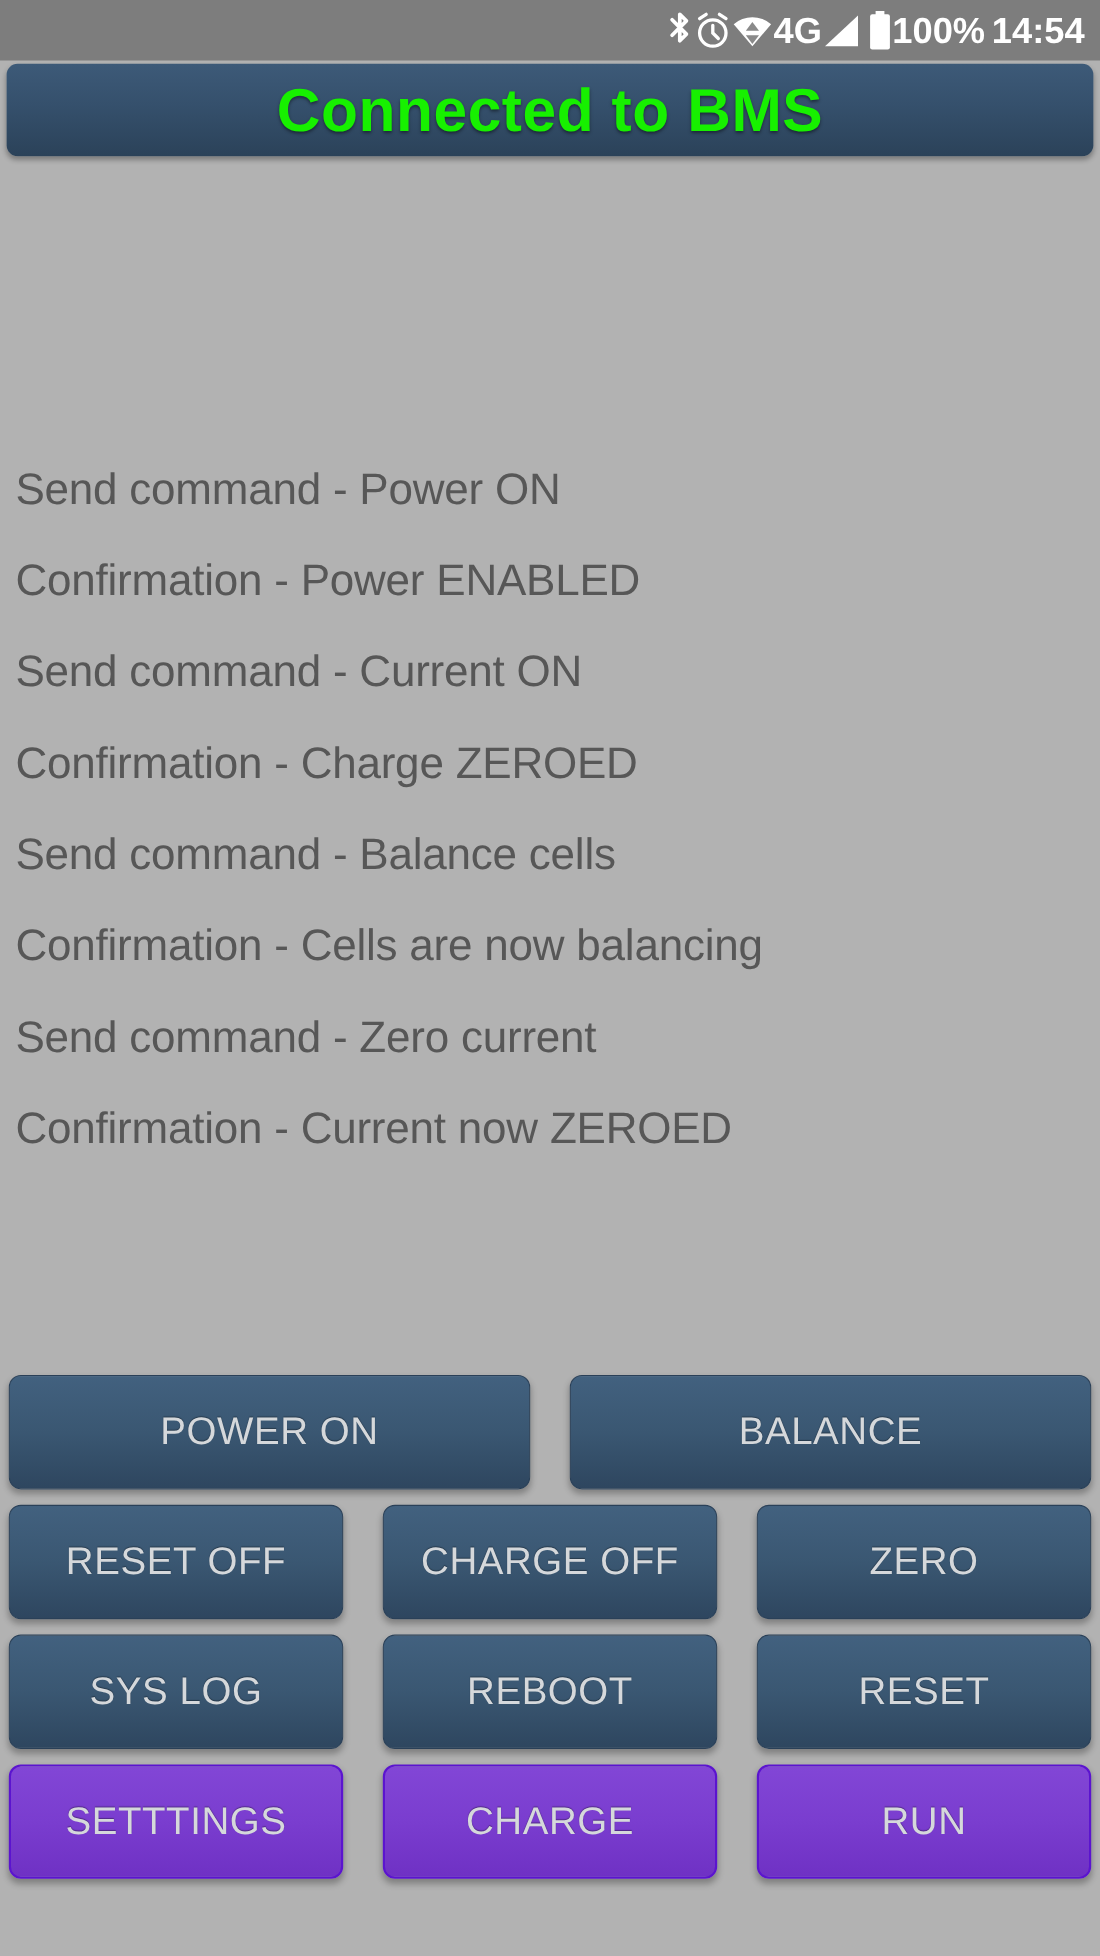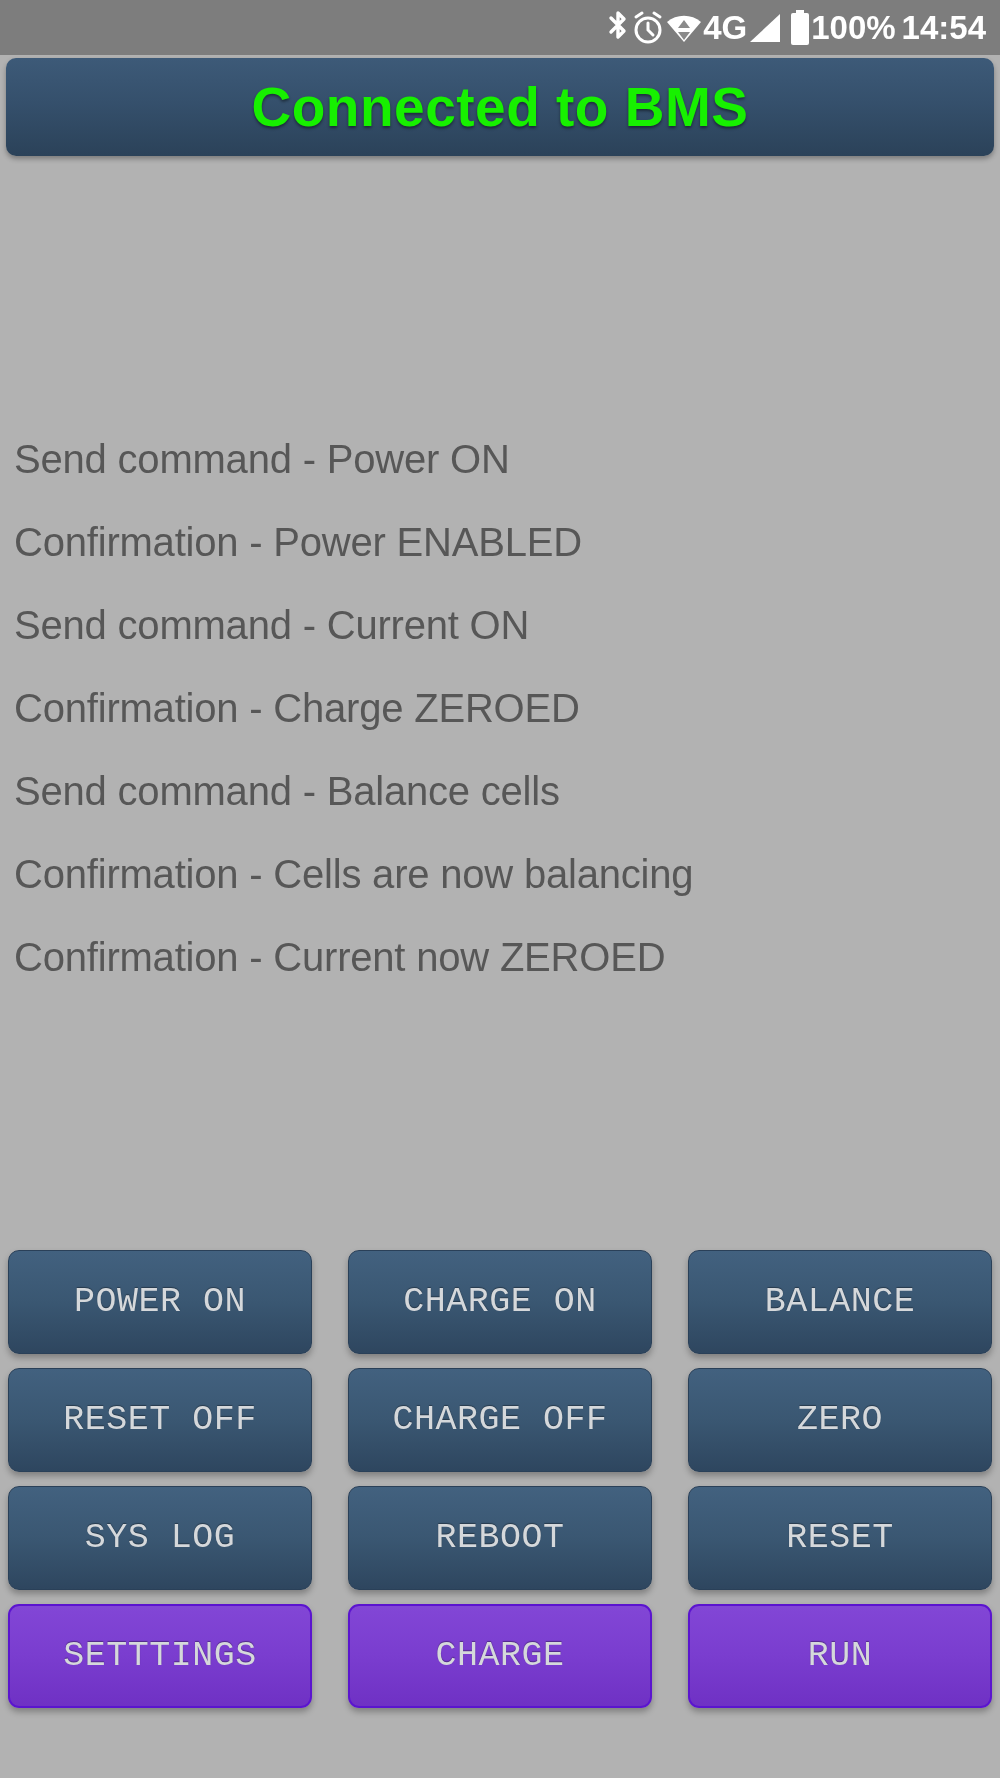--- a/index.html
+++ b/index.html
@@ -38,21 +38,21 @@
     font-weight: 600;
     letter-spacing: 0px;
     line-height: 1;
   }
   .sb-gap { width: 6px; }
 
   
   #title-bar {
     position: relative;
     margin: 3px 6px 0 6px;
-    height: 98px;
+    height: 84px;
     border-radius: 10px;
     background: linear-gradient(180deg, #3d5a78 0%, #35506c 45%, #2b4259 100%);
     box-shadow: 0 3px 5px rgba(0,0,0,0.30);
     display: flex;
     align-items: center;
     justify-content: center;
   }
   #title-text {
     color: #17f000;
     font-size: 55px;
@@ -81,21 +81,20 @@
     left: 0;
     top: 1250px;
     width: 1000px;
   }
   .btn-row {
     display: flex;
     gap: 36px;
     padding: 0 8px;
     margin-bottom: 14px;
     box-sizing: border-box;
-    font-family: Liberation Mono, monospace;
   }
   .btn {
     flex: 1 1 0;
     height: 104px;
     border-radius: 11px;
     display: flex;
     align-items: center;
     justify-content: center;
     box-sizing: border-box;
     font-size: 35px;
@@ -171,31 +170,29 @@
   <span id="title-text">Connected to BMS</span>
 </div>
 
 <div id="log-area">
   <div class="log-line">Send command - Power ON</div>
   <div class="log-line">Confirmation - Power ENABLED</div>
   <div class="log-line">Send command - Current ON</div>
   <div class="log-line">Confirmation - Charge ZEROED</div>
   <div class="log-line">Send command - Balance cells</div>
   <div class="log-line">Confirmation - Cells are now balancing</div>
+  <div class="log-line">Send command - Zero current</div>
   <div class="log-line">Confirmation - Current now ZEROED</div>
 </div>
 
 <div id="button-grid">
 
   <div class="btn-row">
     <div class="btn blue">
       <span>POWER ON</span>
-    </div>
-    <div class="btn blue">
-      <span>CHARGE ON</span>
     </div>
     <div class="btn blue">
       <span>BALANCE</span>
     </div>
   </div>
 
   <div class="btn-row">
     <div class="btn blue">
       <span>RESET OFF</span>
     </div>

